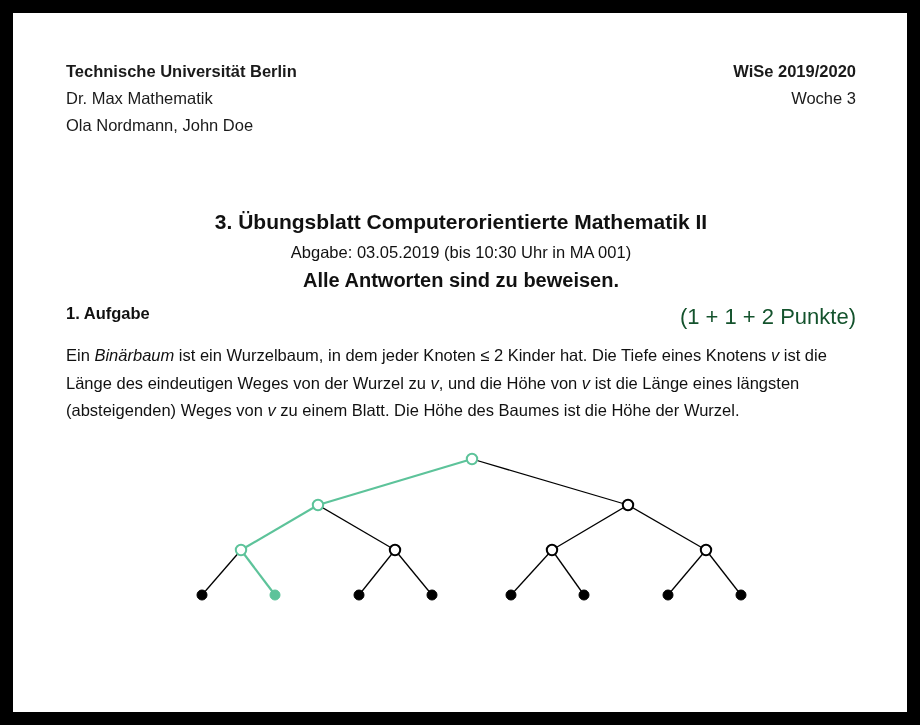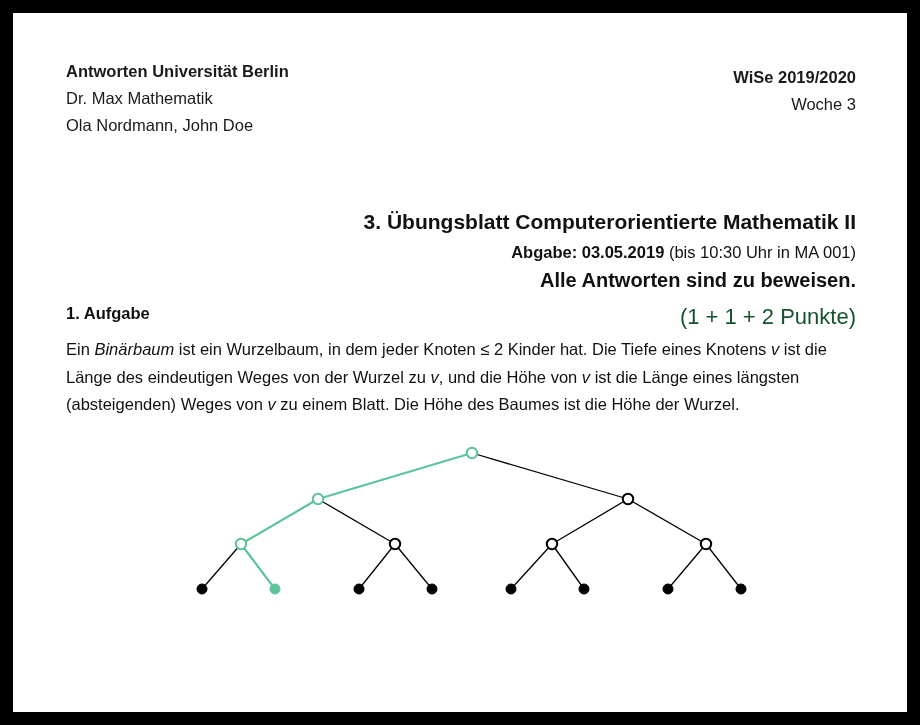--- a/index.html
+++ b/index.html
@@ -37,45 +37,45 @@
     position: absolute;
     left: 0;
     top: 0;
     font-size: 16.5px;
     color: #1a1a1a;
     line-height: 27px;
   }
   .header-right {
     position: absolute;
     right: 0;
-    top: 6px;
+    top: 0;
     text-align: right;
     font-size: 16.5px;
     color: #1a1a1a;
     line-height: 27px;
   }
   .bold { font-weight: bold; }
 
   
   .title-block {
     margin-top: 12px;
-    text-align: right;
+    text-align: center;
   }
   .sheet-title {
     font-size: 21px;
     font-weight: bold;
     color: #111111;
     margin-bottom: 9px;
   }
   .deadline {
     font-size: 16.5px;
     color: #111111;
     margin-bottom: 7px;
   }
-  .deadline .bold { font-weight: bold; }
+  .deadline .bold { font-weight: normal; }
   .proof-note {
     font-size: 20px;
     font-weight: bold;
     color: #111111;
   }
 
   
   .exercise-head {
     position: relative;
     margin-top: 12px;
@@ -90,21 +90,21 @@
     color: #111111;
   }
   .exercise-points {
     position: absolute;
     right: 0;
     top: 0;
     font-size: 22px;
     color: #14532d;
   }
   .body-text {
-    margin-top: 8px;
+    margin-top: 14px;
     font-size: 16.5px;
     line-height: 27.5px;
     color: #111111;
     width: 782px;
   }
   .body-text i { font-style: italic; }
 
   
   .figure {
     position: relative;
@@ -115,21 +115,21 @@
   .figure svg { display: block; }
 </style>
 </head>
 <body>
 
 <div class="page">
   <div class="inner">
 
     <div class="header">
       <div class="header-left">
-        <div class="bold">Antworten Universität Berlin</div>
+        <div class="bold">Technische Universität Berlin</div>
         <div>Dr. Max Mathematik</div>
         <div>Ola Nordmann, John Doe</div>
       </div>
       <div class="header-right">
         <div class="bold">WiSe 2019/2020</div>
         <div>Woche 3</div>
       </div>
     </div>
 
     <div class="title-block">

